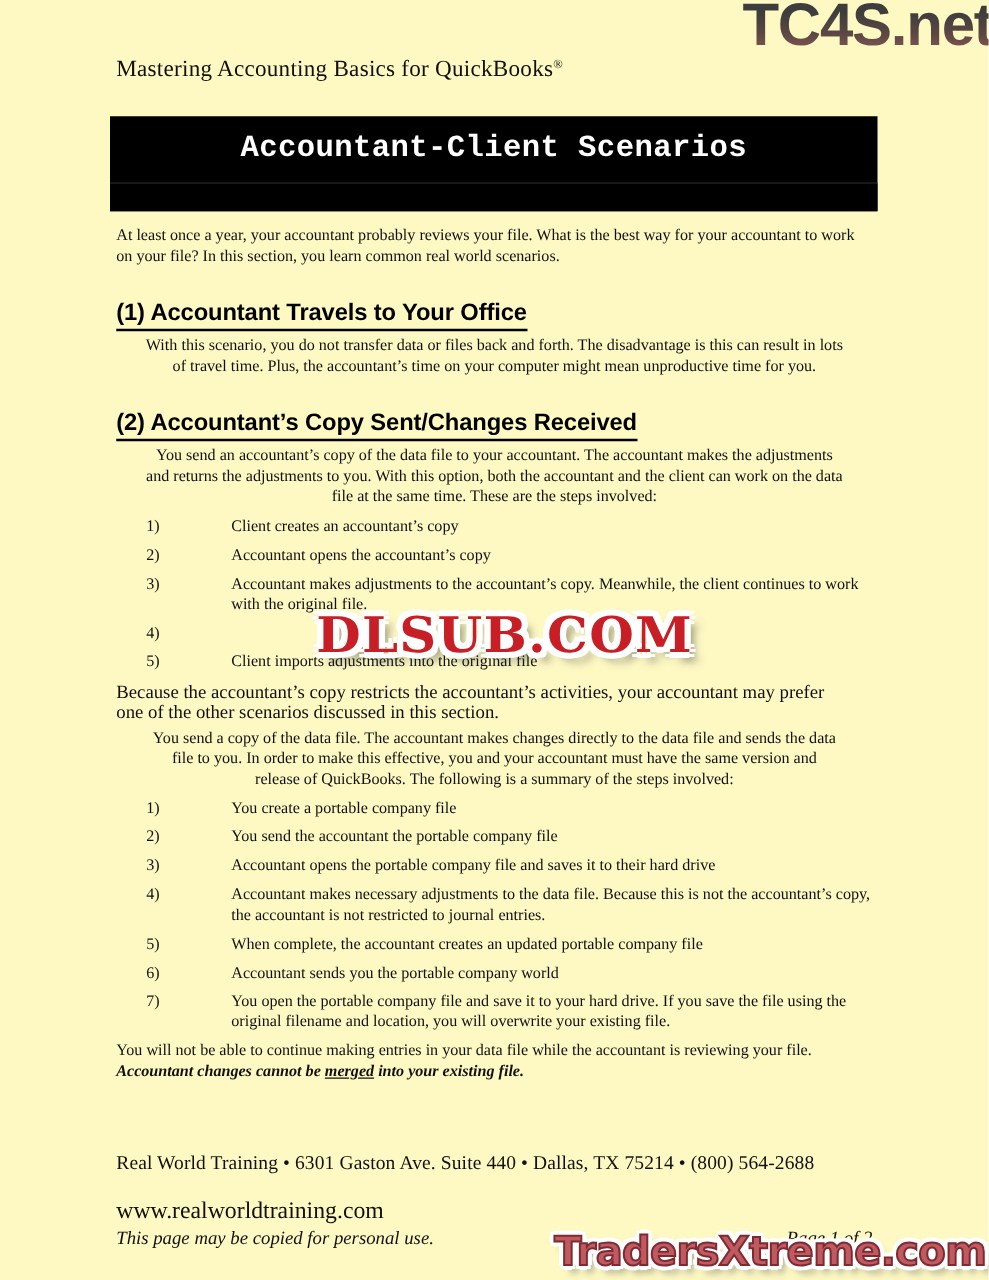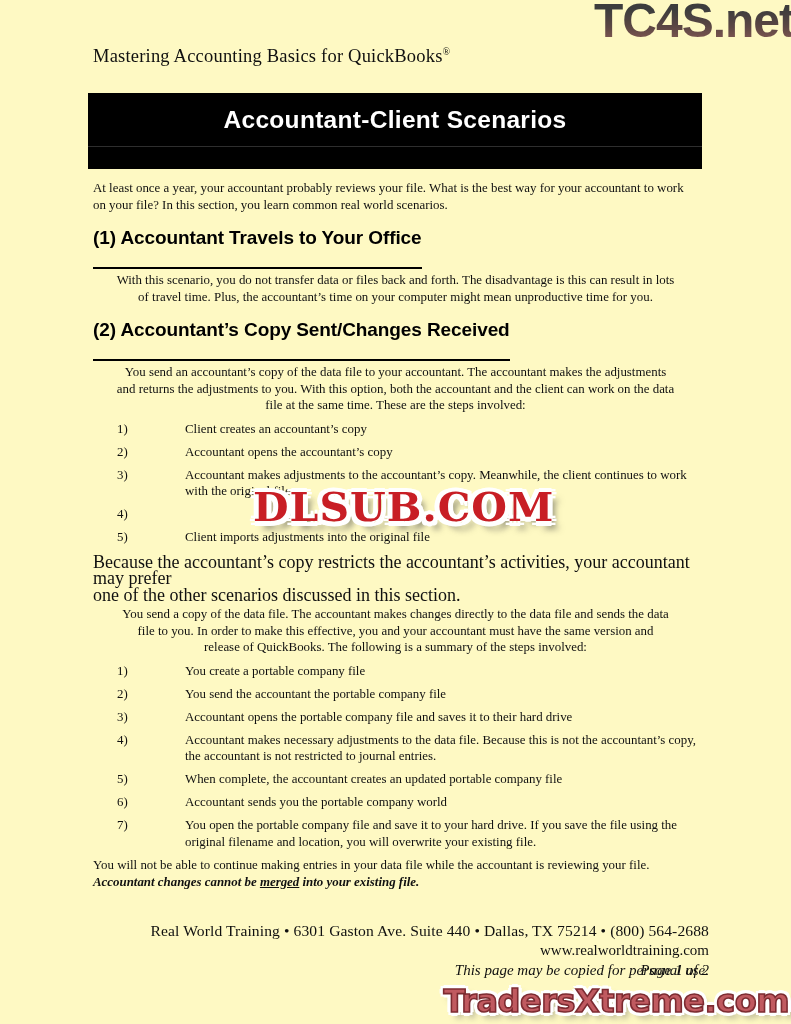--- a/index.html
+++ b/index.html
@@ -10,50 +10,50 @@
   }
   .content { padding:42px 93px 0 93px; }
 
   
   .book-title { font-size:18.5px; margin-top:4px; letter-spacing:.2px; }
   .book-title sup { font-size:10px; vertical-align:super; }
 
   .banner { margin:26px 0 0 -5px; width:614px; background:#000; }
   .banner-title-area { height:54px; display:flex; align-items:center; justify-content:center; border-bottom:1px solid #2e2e2e; }
   .banner-title {
-    color:#fff; font-family:Liberation Sans, sans-serif; font-weight:bold;
+    color:#fff; font-family:Liberation Mono, monospace; font-weight:bold;
     font-size:24.5px; letter-spacing:.3px;
   }
   .banner-strip { height:22px; background:#000; }
 
   
   .para { margin-top:11px; font-size:12.9px; line-height:16.5px; white-space:pre-line; }
   .section-heading {
     margin-top:14px; font-family:"Liberation Sans", sans-serif;
     font-weight:bold; font-size:19px; letter-spacing:-.1px; color:#000;
   }
-  .section-heading .hu { display:inline-block; border-bottom:2.5px solid #000; padding-bottom:18px; }
+  .section-heading .hu { display:inline-block; border-bottom:2.5px solid #000; padding-bottom:1px;margin-top:13px; }
   .section-body { margin-top:3px; font-size:12.9px; line-height:16.5px; white-space:pre-line;text-align:center; }
 
   .steps { margin-top:7px; }
   .step { display:flex; margin-bottom:6.5px; font-size:12.9px; line-height:16.5px; }
   .step-num { width:28px; margin-left:24px; flex:0 0 auto; }
   .step-text { white-space:pre-line; max-width:552px;margin-left:40px; }
 
-  .footnote { margin-top:8px; font-size:18px; line-height:16.5px; white-space:pre-line; }
+  .footnote { margin-top:8px; font-size:15px; line-height:16.5px; white-space:pre-line; }
 
   .closing { font-size:12.9px; line-height:17px; }
   .closing-l1 { display:block; }
   .closing-l2 { display:block; font-weight:bold; font-style:italic; }
   .closing-l2 .u { text-decoration:underline;text-align:right; }
 
   
-  .footer { position:absolute; left:104px; width:605px; top:922px; text-align:right; }
+  .footer { position:absolute; left:93px; width:605px; top:922px; text-align:left; }
   .footer-line1 { font-size:15.6px; letter-spacing:.1px; }
-  .footer-line2 { font-size:15px; margin-top:2px; }
+  .footer-line2 { font-size:19px; margin-top:18px; }
   .footer-line3 { position:relative; font-size:15px; font-style:italic; margin-top:3px; }
   .page-num { position:absolute; right:0; top:0; }
 
   
   .wm-tc4s {
     position:absolute; top:-7px; right:-3px;
     font-family:"Liberation Sans", sans-serif; font-weight:bold; font-size:48px; letter-spacing:-1px;
     background:linear-gradient(180deg, #3d3d3d 30%, #5c4744 62%, #96615a 100%);
     -webkit-background-clip:text; background-clip:text; color:transparent;
   }

